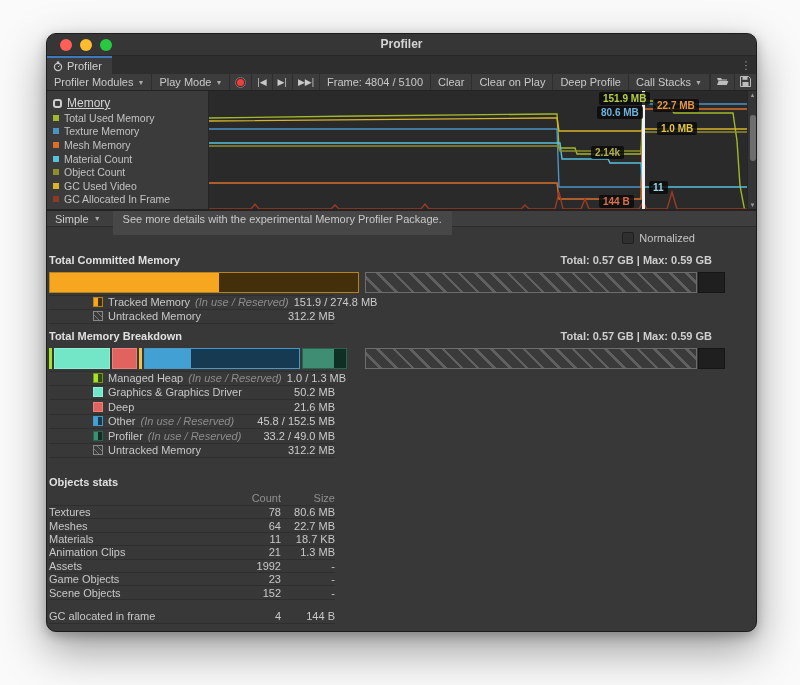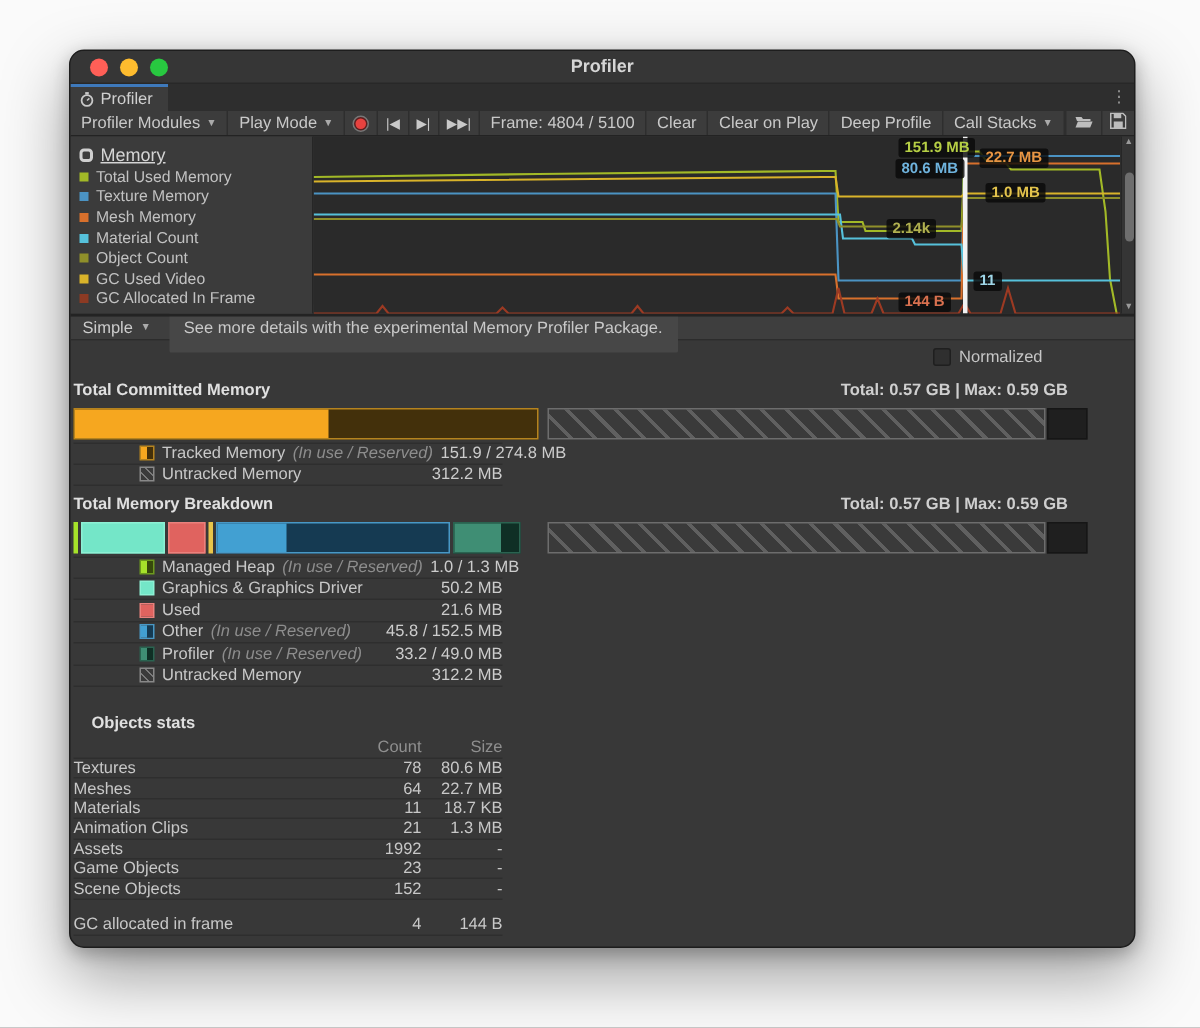--- a/index.html
+++ b/index.html
@@ -68,21 +68,21 @@
   .rows { width:286px; margin-top:2px; }
   .lrow { display:flex; align-items:center; gap:5px; height:14.5px; border-bottom:1px solid #2e2e2e;padding-left:44px; }
   .lrow:first-child { border-top:1px solid #2e2e2e; }
   .sw { width:10px; height:10px; flex:0 0 10px; border:1px solid #888; display:flex; }
   .sw .h1,.sw .h2 { height:100%; } .sw .h1{width:55%;} .sw .h2{flex:1;}
   .sw-hatch { background:repeating-linear-gradient(45deg,#3a3a3a 0 3px,#7a7a7a 3px 4.2px); }
   .lrow .lab { color:#c8c8c8; white-space:nowrap; }
   .lrow .suf { color:#8d8d8d; font-style:italic; white-space:nowrap; }
   .lrow .val { margin-left:auto; color:#cccccc; white-space:nowrap; }
   
-  .objtitle { font-weight:bold; color:#e0e0e0; margin-top:18px; height:15px;margin-left:12px; }
+  .objtitle { font-weight:bold; color:#e0e0e0; margin-top:18px; height:15px; }
   .otable { width:286px; }
   .ohead { display:flex; height:15px; color:#8f8f8f; align-items:center; border-bottom:1px solid #2e2e2e; }
   .orow { display:flex; height:13.4px; align-items:center; border-bottom:1px solid #2e2e2e; color:#c8c8c8; }
   .oc-label{ width:142px; } .oc-count{ width:90px; text-align:right; } .oc-size{ width:54px; text-align:right; }
   .gcrow { margin-top:9px; border-top:0; height:15px; }
 </style>
 </head>
 <body>
 
 <div class="window">
@@ -296,21 +296,21 @@
         <span class="sw" style="border-color:#8df0d4;">
             <span class="h1" style="width: 100%; background: rgb(116, 230, 200);"></span>
           </span>
         <span class="lab">Graphics &amp; Graphics Driver</span>
         <span class="val">50.2 MB</span>
       </div>
       <div class="lrow">
         <span class="sw" style="border-color:#ea817d;">
             <span class="h1" style="width: 100%; background: rgb(224, 99, 95);"></span>
           </span>
-        <span class="lab">Used</span>
+        <span class="lab">Deep</span>
         <span class="val">21.6 MB</span>
       </div>
       <div class="lrow">
         <span class="sw" style="border-color:#4898c6;">
             <span class="h1" style="background: rgb(66, 160, 210);"></span>
             <span class="h2" style="background: rgb(21, 58, 82);"></span>
           </span>
         <span class="lab">Other</span>
         <span class="suf">(In use / Reserved)</span>
         <span class="val">45.8 / 152.5 MB</span>

